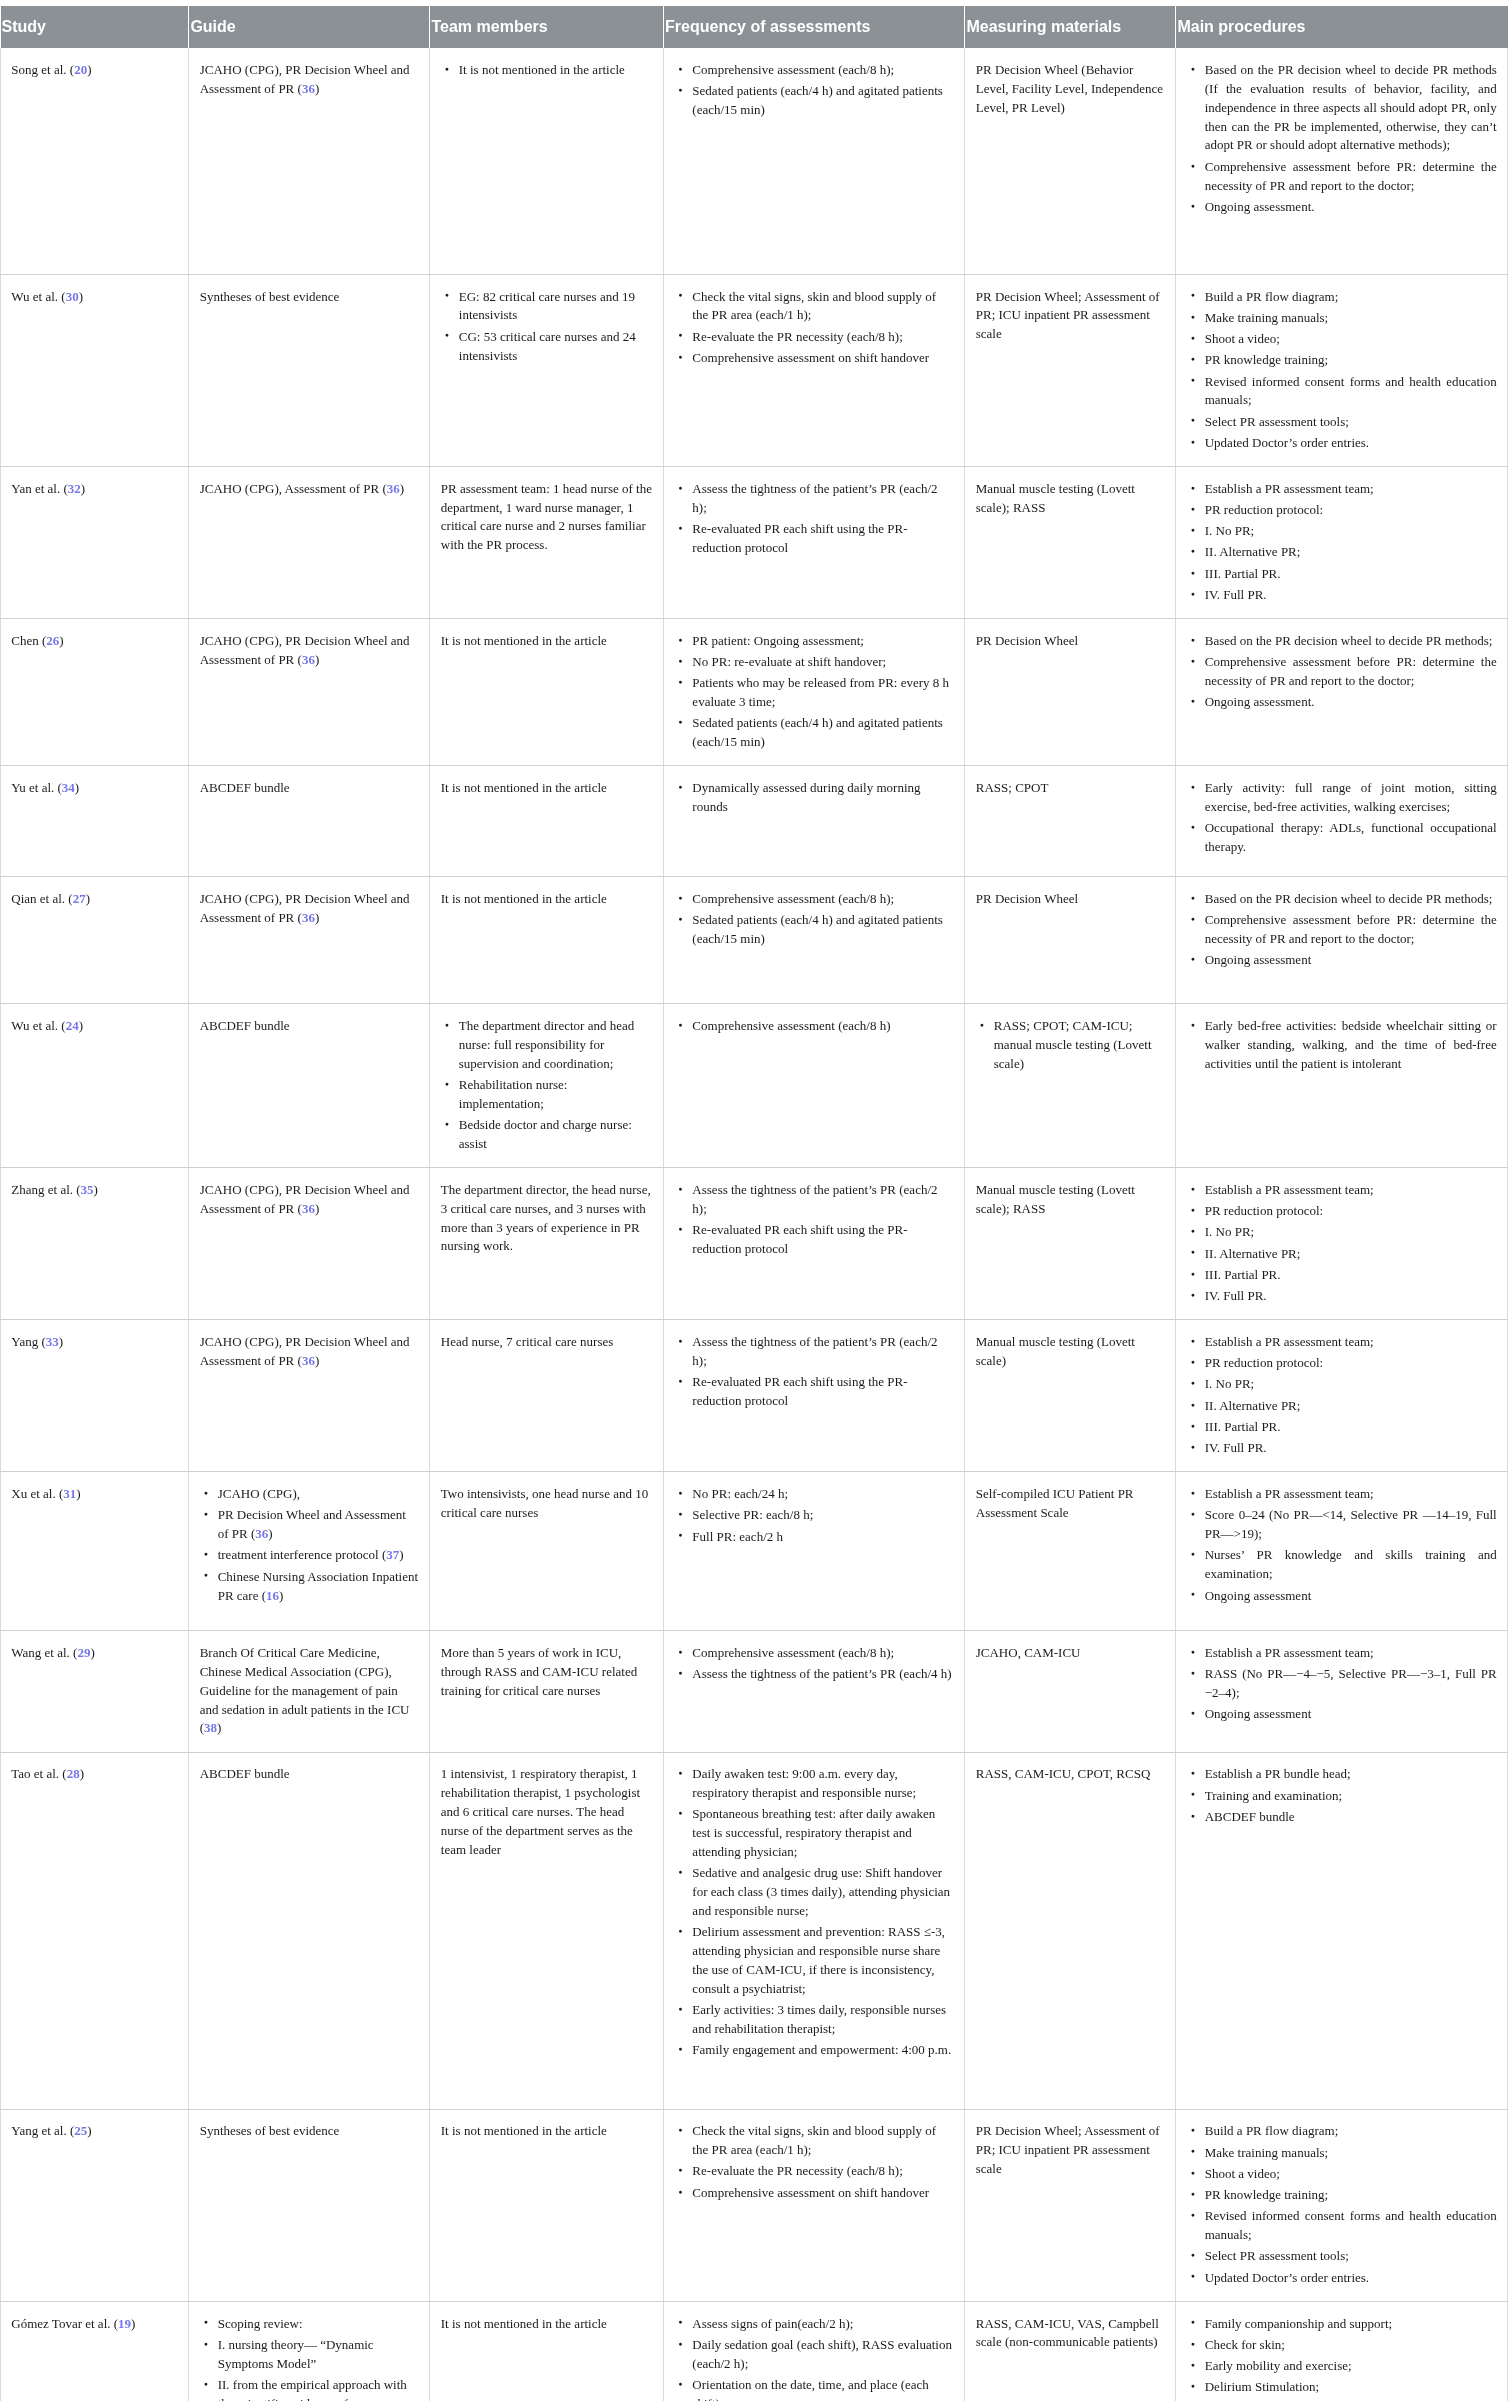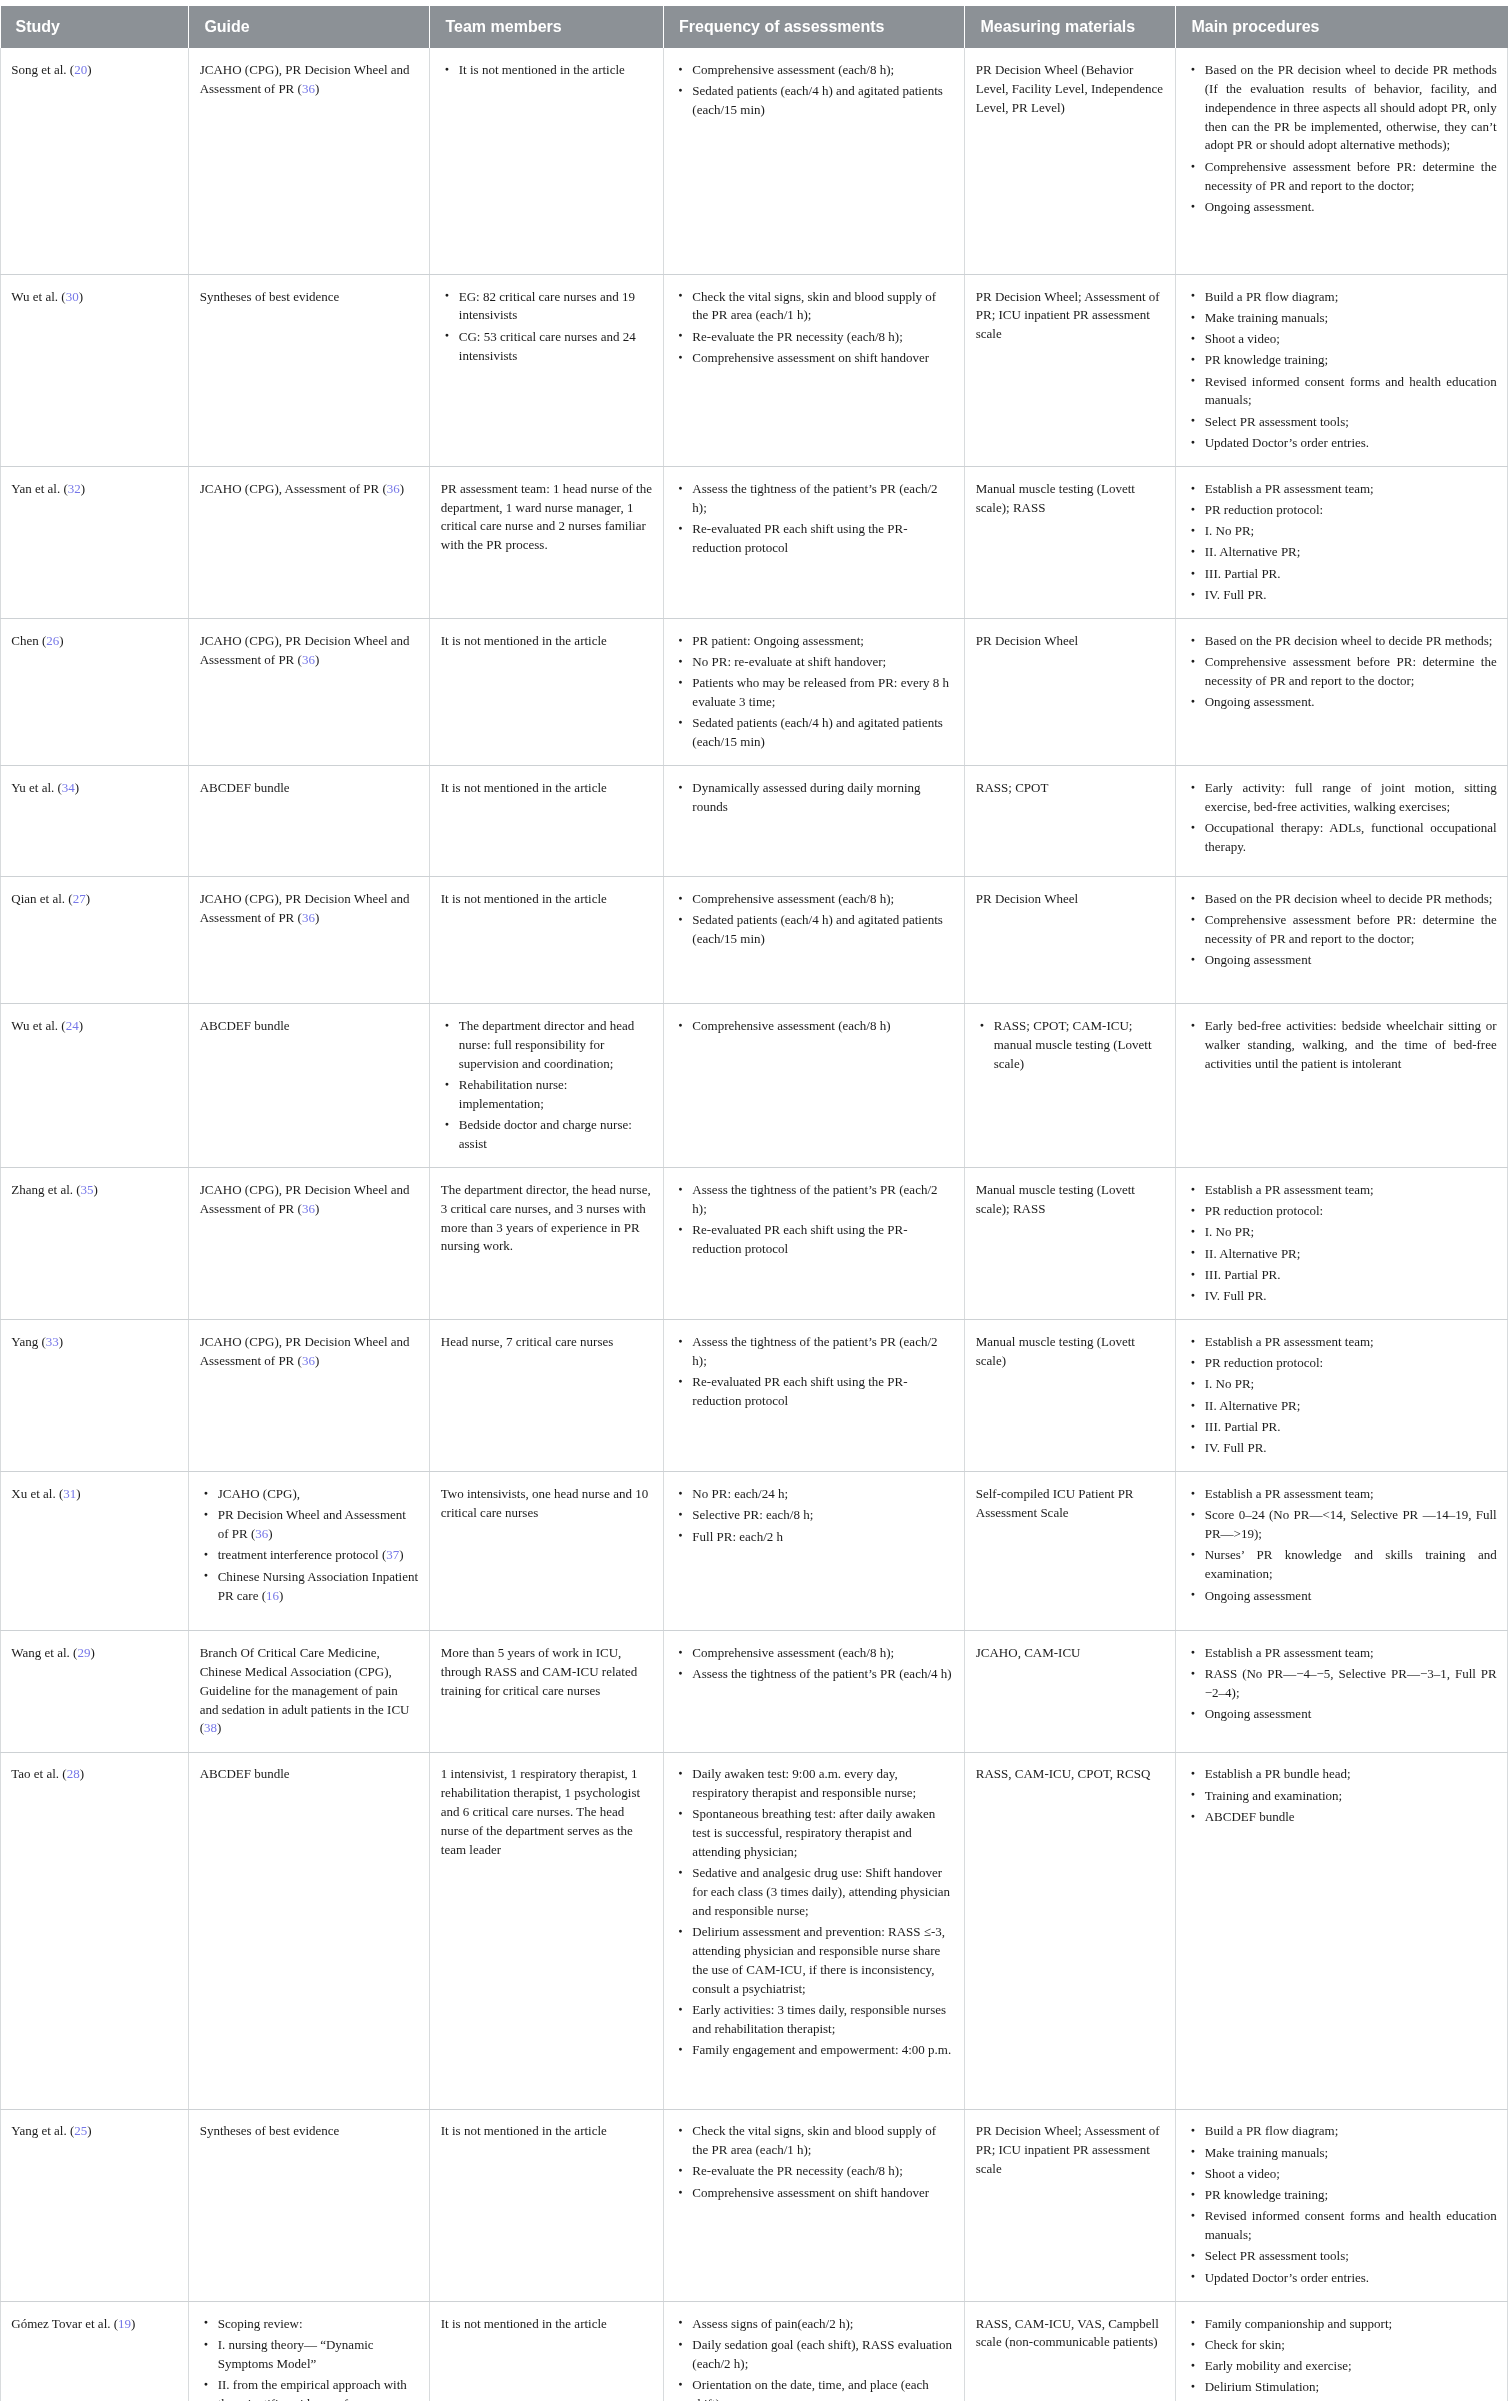--- a/index.html
+++ b/index.html
@@ -7,21 +7,21 @@
     --border:#cdd1d4; --border-dark:#8f9499; --text:#1b1b1b;
   }
   html,body{margin:0;padding:0;background:#ffffff;}
   body{width:1508px;font-family:"Liberation Serif","DejaVu Serif",serif;color:var(--text);}
   .wrap{padding-top:6.4px;}
   table{width:1508px;border-collapse:collapse;table-layout:fixed;}
   thead th{
     background:var(--header-bg);color:var(--header-text);
     font-family:"Liberation Sans","DejaVu Sans",sans-serif;
     font-size:16px;font-weight:600;text-align:left;
-    padding:12px 15px;vertical-align:middle;
+    padding:12px 1px;vertical-align:middle;
   }
   thead th + th{border-left:1.6px solid #ffffff;}
   tbody td{
     vertical-align:top;padding:12.7px 10.3px 11px 10.3px;
     border-bottom:0.8px solid var(--border);
     border-right:0.8px solid #d8dbdd;
     font-size:13px;line-height:1.45;
   }
   tbody td:first-child{border-left:0.8px solid #d8dbdd;}
   tbody td:last-child{border-right:0.8px solid #d8dbdd;margin-top:7px;}
@@ -37,21 +37,21 @@
   tbody tr:nth-child(9){height:127px}
   tbody tr:nth-child(10){height:159px}
   tbody tr:nth-child(11){height:111px}
   tbody tr:nth-child(12){height:357px}
   tbody tr:nth-child(13){height:167px}
   tbody tr:nth-child(14){height:171px}
   .li{margin:0 0 2.4px 0;}
   .li.b{position:relative;padding-left:18px;}
   .li.b::before{content:"●";position:absolute;left:4px;top:0.42em;font-size:6.7px;}
   td.col-main .li{text-align:justify;}
-  .cite{color:var(--cite);}
+  .cite{color:var(--cite);font-weight:bold;}
 </style>
 </head>
 <body>
 
 <div class="wrap">
   <table>
     <colgroup>
       <col style="width:12.5%">
         <col style="width:16%">
         <col style="width:15.5%">

